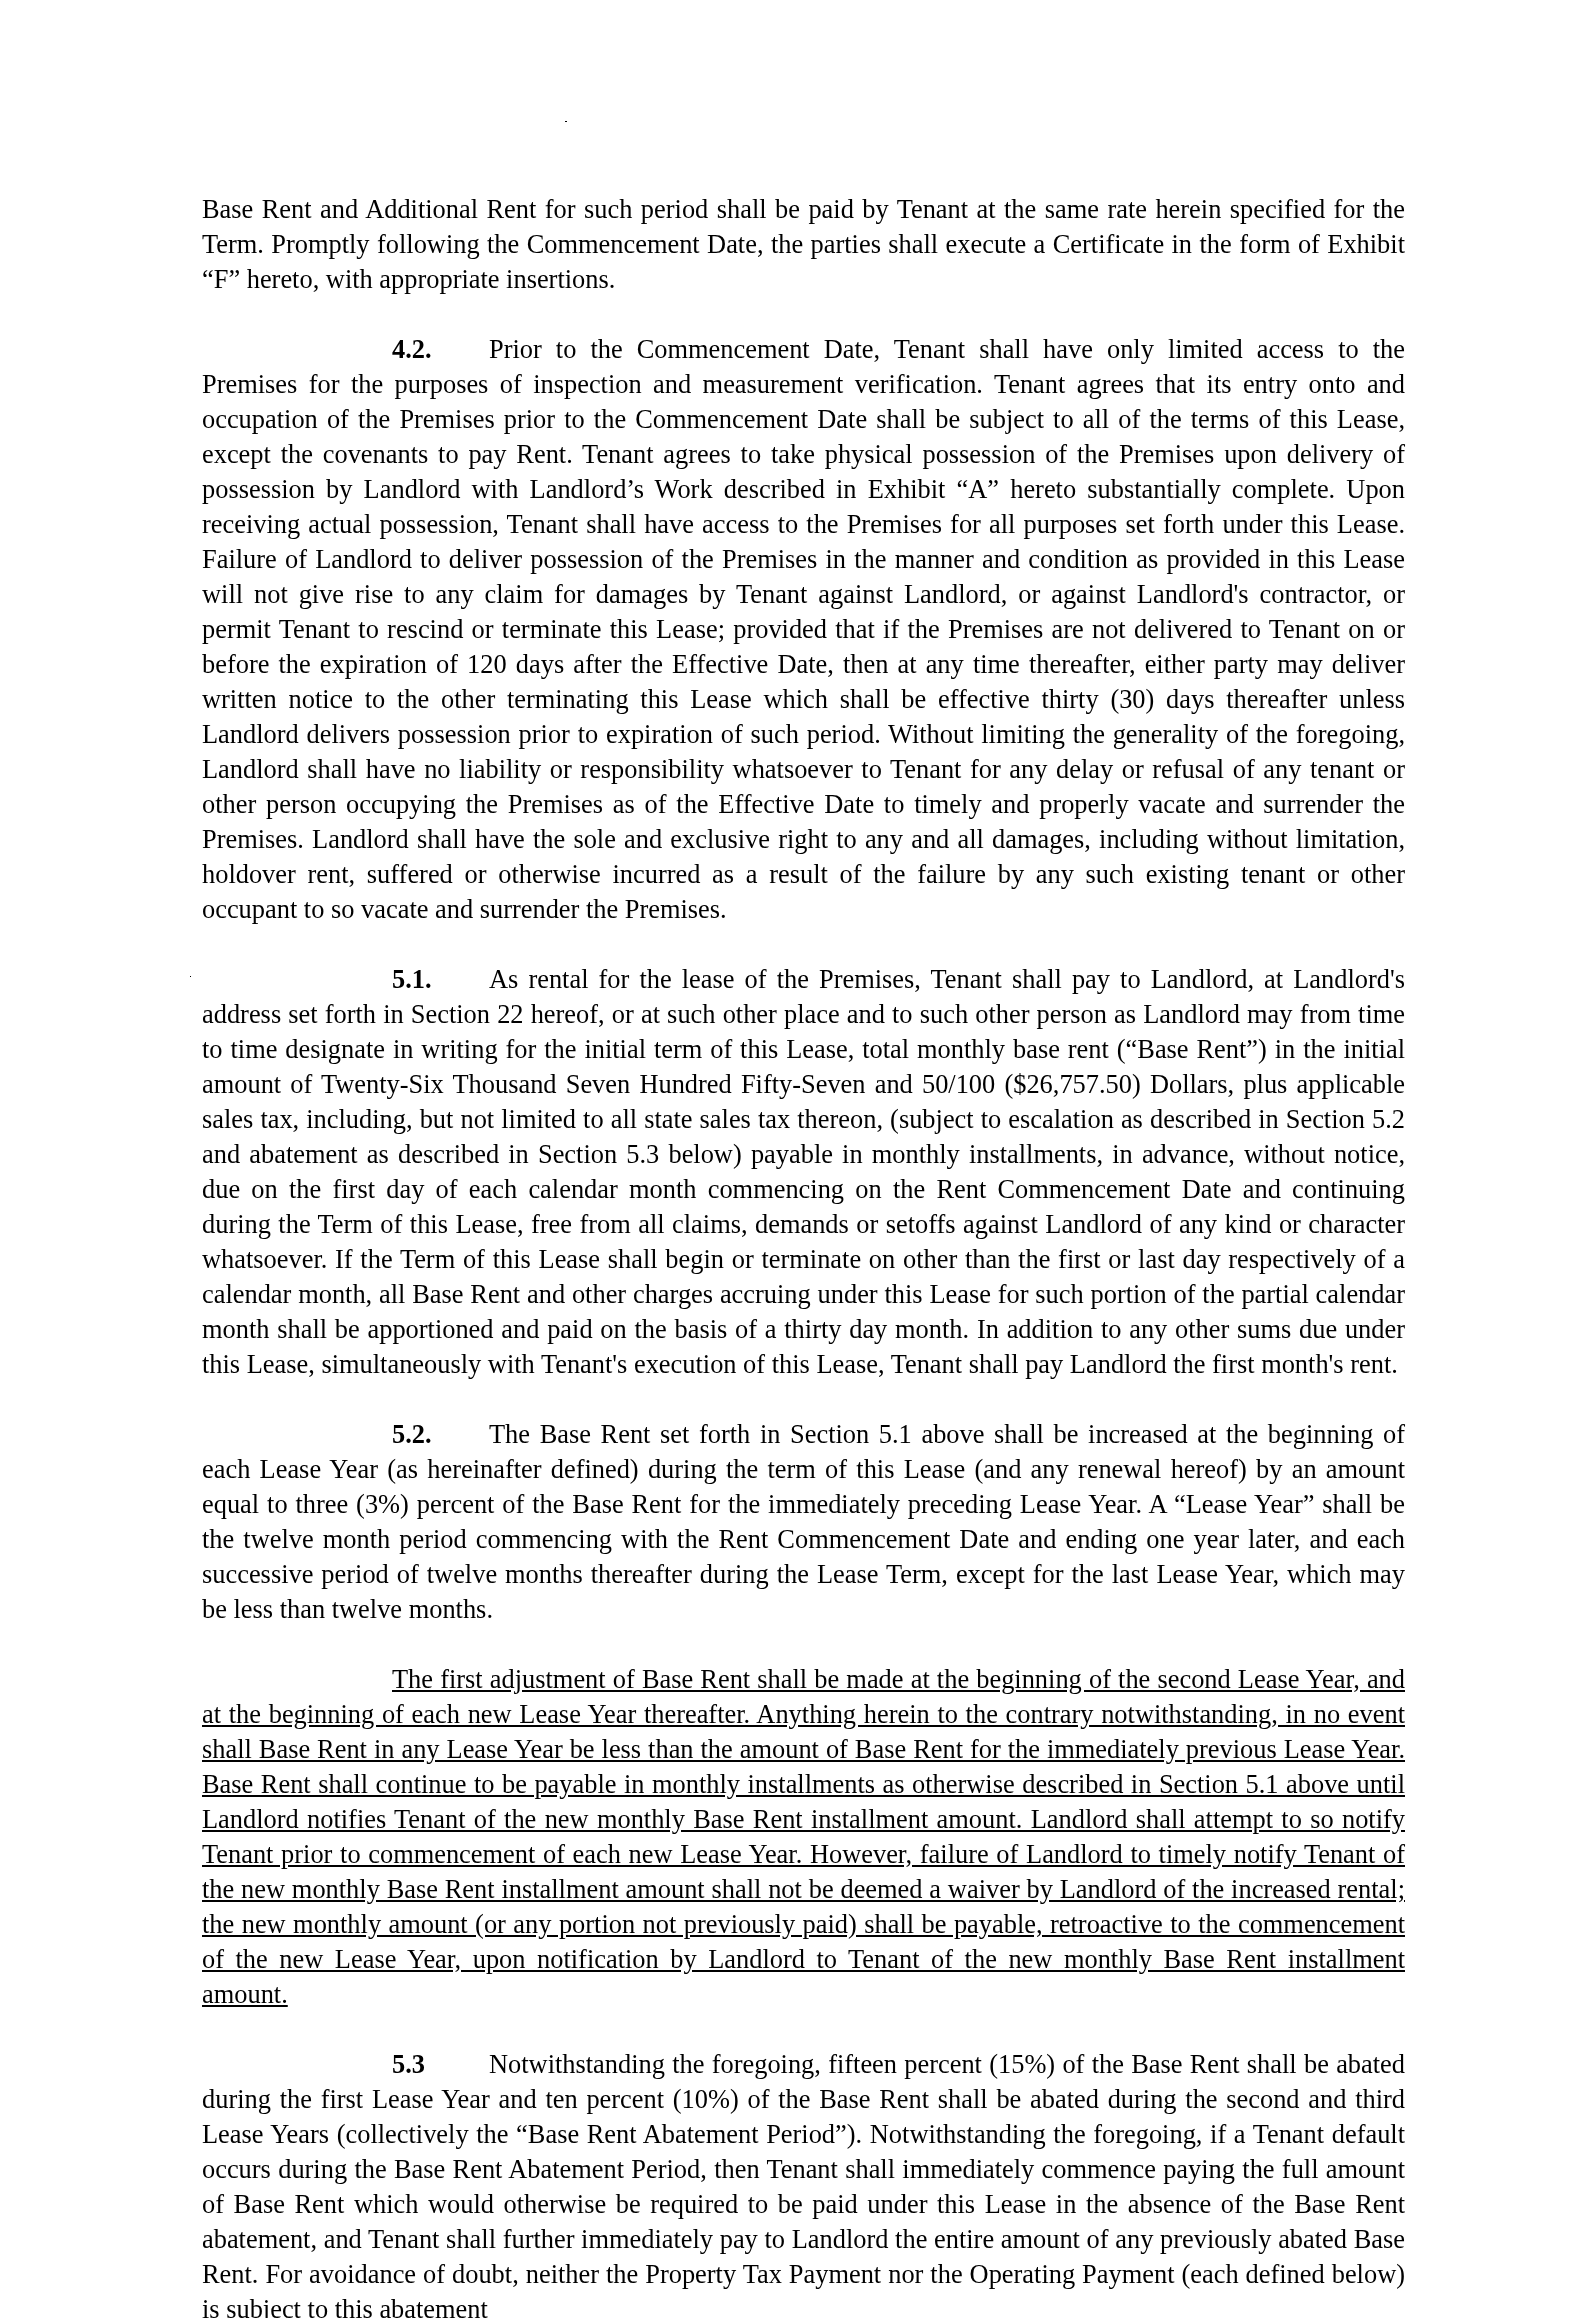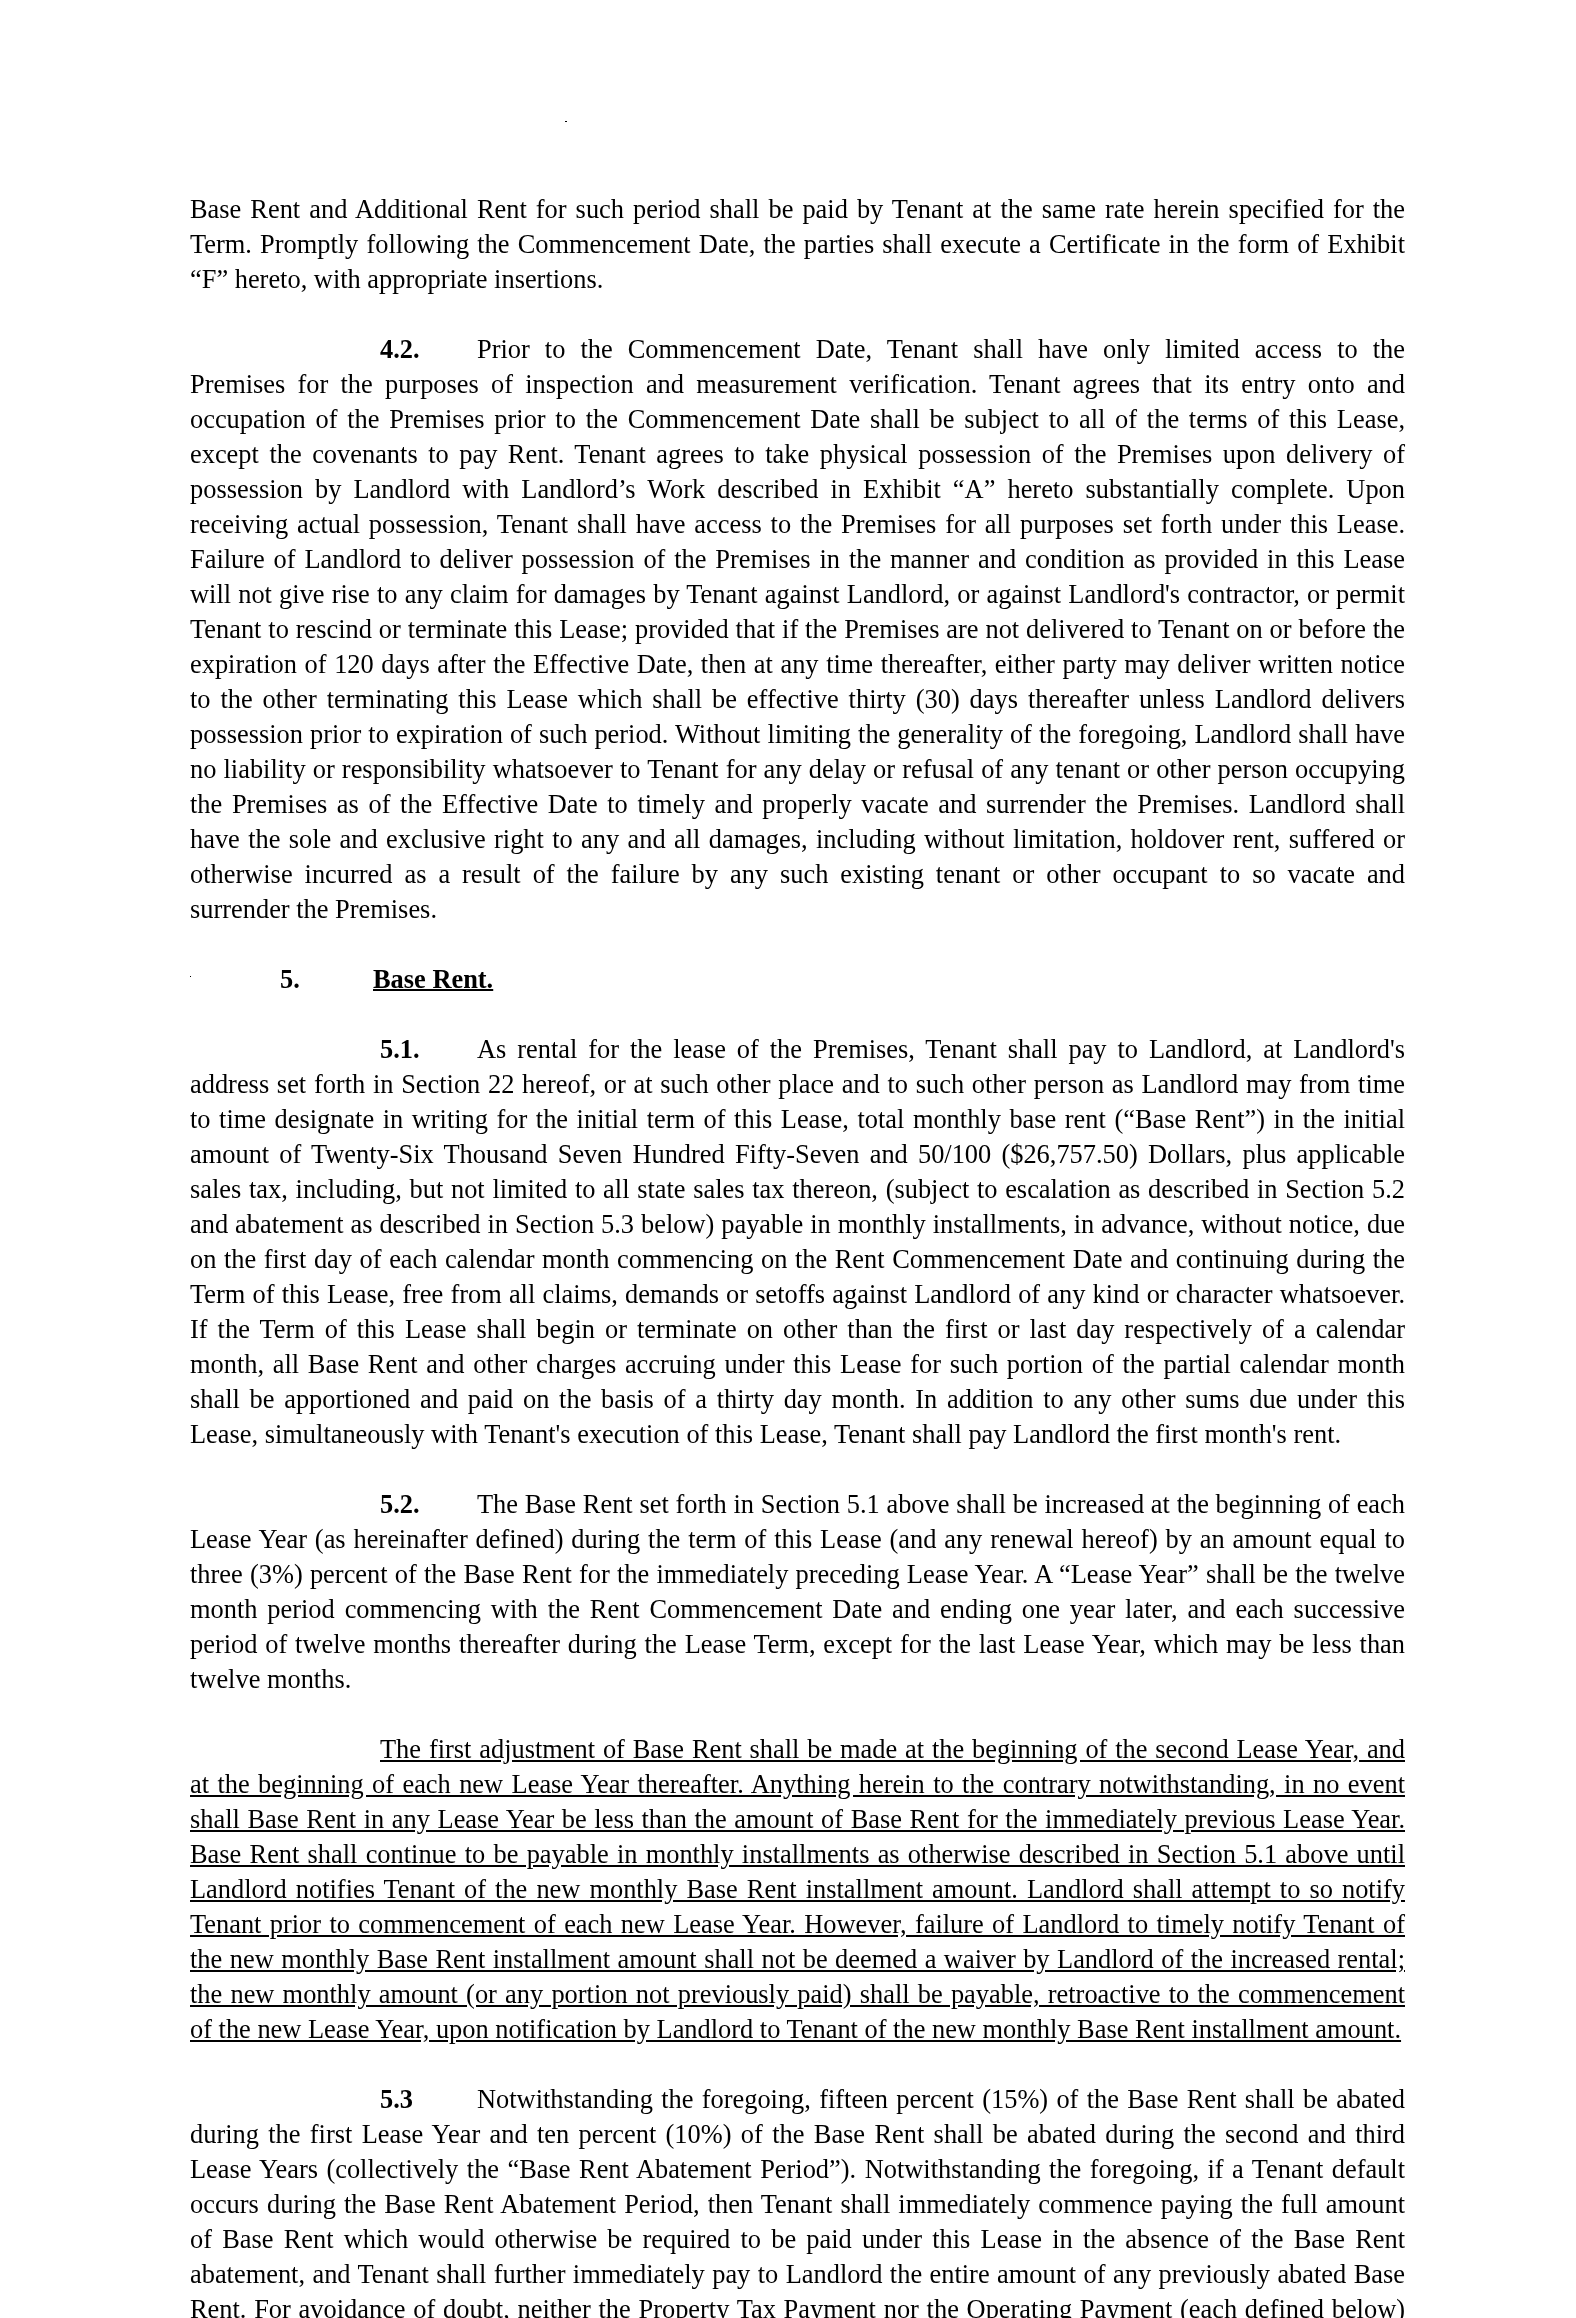--- a/index.html
+++ b/index.html
@@ -18,21 +18,21 @@
   .page {
     position: absolute;
     left: 185px;
     top: 192px;
     width: 1220px;
     font-size: 26.4px;
     line-height: 35px;
     text-align: justify;
   }
   .para {
-    margin: 0 0 35px 5px;
+    margin: 0 0 35px 17px;
   }
   .indent-num {
     display: inline-block;
     width: 97px;
     font-weight: bold;
     margin-left: 190px;
     font-family: Liberation Serif, serif;
   }
   .indent-plain {
     text-indent: 190px;
@@ -65,23 +65,20 @@
 <span class="speck" style="left:190px;top:976px;width:1.4px;"></span>
 
 <div class="page">
 
   <p class="para">Base Rent and Additional Rent for such period shall be paid by Tenant at the same rate herein specified for the Term. Promptly following the Commencement Date, the parties shall execute a Certificate in the form of Exhibit “F” hereto, with appropriate insertions.</p>
 
   <p class="para">
     <span class="indent-num">4.2.</span><span>Prior to the Commencement Date, Tenant shall have only limited access to the Premises for the purposes of inspection and measurement verification. Tenant agrees that its entry onto and occupation of the Premises prior to the Commencement Date shall be subject to all of the terms of this Lease, except the covenants to pay Rent. Tenant agrees to take physical possession of the Premises upon delivery of possession by Landlord with Landlord’s Work described in Exhibit “A” hereto substantially complete. Upon receiving actual possession, Tenant shall have access to the Premises for all purposes set forth under this Lease. Failure of Landlord to deliver possession of the Premises in the manner and condition as provided in this Lease will not give rise to any claim for damages by Tenant against Landlord, or against Landlord's contractor, or permit Tenant to rescind or terminate this Lease; provided that if the Premises are not delivered to Tenant on or before the expiration of 120 days after the Effective Date, then at any time thereafter, either party may deliver written notice to the other terminating this Lease which shall be effective thirty (30) days thereafter unless Landlord delivers possession prior to expiration of such period. Without limiting the generality of the foregoing, Landlord shall have no liability or responsibility whatsoever to Tenant for any delay or refusal of any tenant or other person occupying the Premises as of the Effective Date to timely and properly vacate and surrender the Premises. Landlord shall have the sole and exclusive right to any and all damages, including without limitation, holdover rent, suffered or otherwise incurred as a result of the failure by any such existing tenant or other occupant to so vacate and surrender the Premises.</span>
   </p>
 
-  <p class="heading">
-    <span class="num">5.</span><span class="title">Base Rent.</span>
-  </p>
 
   <p class="para">
     <span class="indent-num">5.1.</span><span>As rental for the lease of the Premises, Tenant shall pay to Landlord, at Landlord's address set forth in Section 22 hereof, or at such other place and to such other person as Landlord may from time to time designate in writing for the initial term of this Lease, total monthly base rent (“Base Rent”) in the initial amount of Twenty-Six Thousand Seven Hundred Fifty-Seven and 50/100 ($26,757.50) Dollars, plus applicable sales tax, including, but not limited to all state sales tax thereon, (subject to escalation as described in Section 5.2 and abatement as described in Section 5.3 below) payable in monthly installments, in advance, without notice, due on the first day of each calendar month commencing on the Rent Commencement Date and continuing during the Term of this Lease, free from all claims, demands or setoffs against Landlord of any kind or character whatsoever. If the Term of this Lease shall begin or terminate on other than the first or last day respectively of a calendar month, all Base Rent and other charges accruing under this Lease for such portion of the partial calendar month shall be apportioned and paid on the basis of a thirty day month. In addition to any other sums due under this Lease, simultaneously with Tenant's execution of this Lease, Tenant shall pay Landlord the first month's rent.</span>
   </p>
 
   <p class="para">
     <span class="indent-num">5.2.</span><span>The Base Rent set forth in Section 5.1 above shall be increased at the beginning of each Lease Year (as hereinafter defined) during the term of this Lease (and any renewal hereof) by an amount equal to three (3%) percent of the Base Rent for the immediately preceding Lease Year. A “Lease Year” shall be the twelve month period commencing with the Rent Commencement Date and ending one year later, and each successive period of twelve months thereafter during the Lease Term, except for the last Lease Year, which may be less than twelve months.</span>
   </p>
 
   <p class="para indent-plain">The first adjustment of Base Rent shall be made at the beginning of the second Lease Year, and at the beginning of each new Lease Year thereafter. Anything herein to the contrary notwithstanding, in no event shall Base Rent in any Lease Year be less than the amount of Base Rent for the immediately previous Lease Year. Base Rent shall continue to be payable in monthly installments as otherwise described in Section 5.1 above until Landlord notifies Tenant of the new monthly Base Rent installment amount. Landlord shall attempt to so notify Tenant prior to commencement of each new Lease Year. However, failure of Landlord to timely notify Tenant of the new monthly Base Rent installment amount shall not be deemed a waiver by Landlord of the increased rental; the new monthly amount (or any portion not previously paid) shall be payable, retroactive to the commencement of the new Lease Year, upon notification by Landlord to Tenant of the new monthly Base Rent installment amount.</p>

